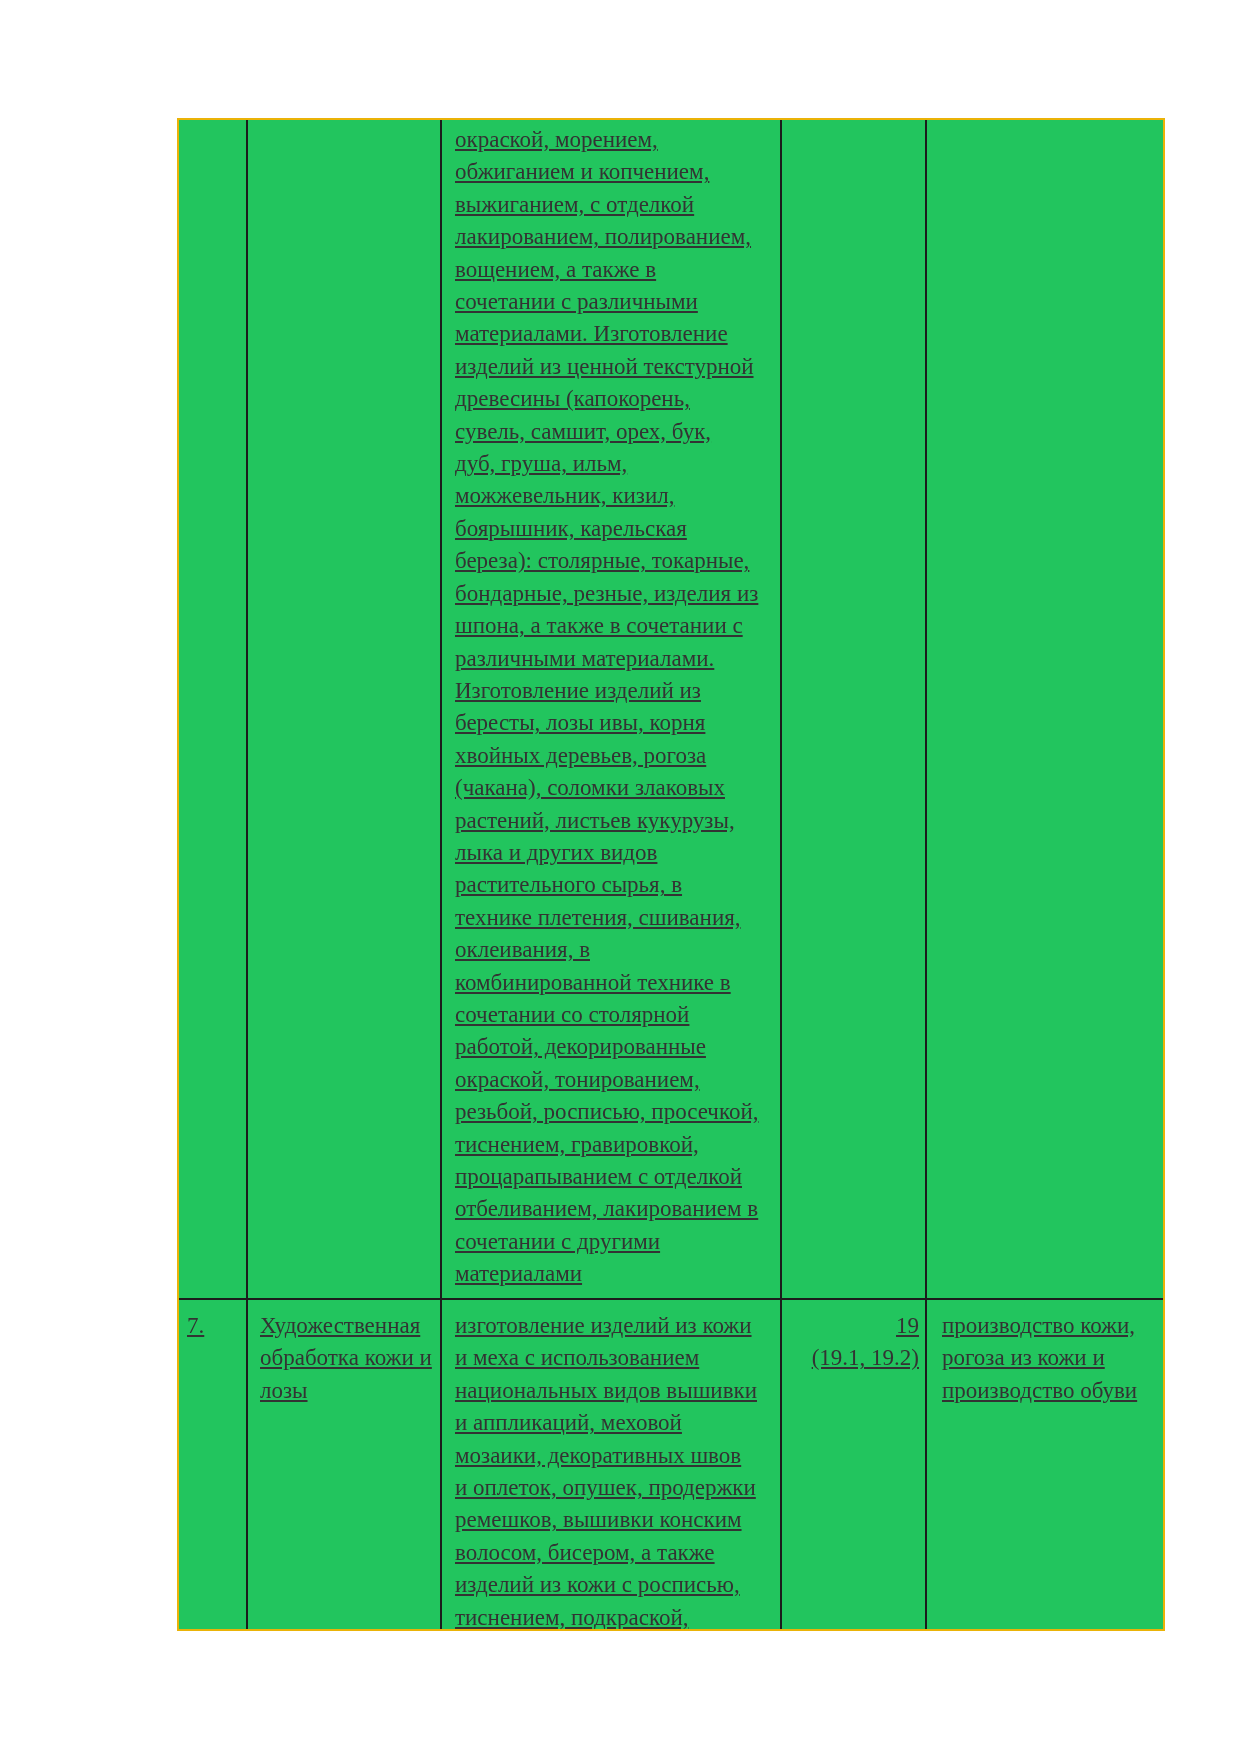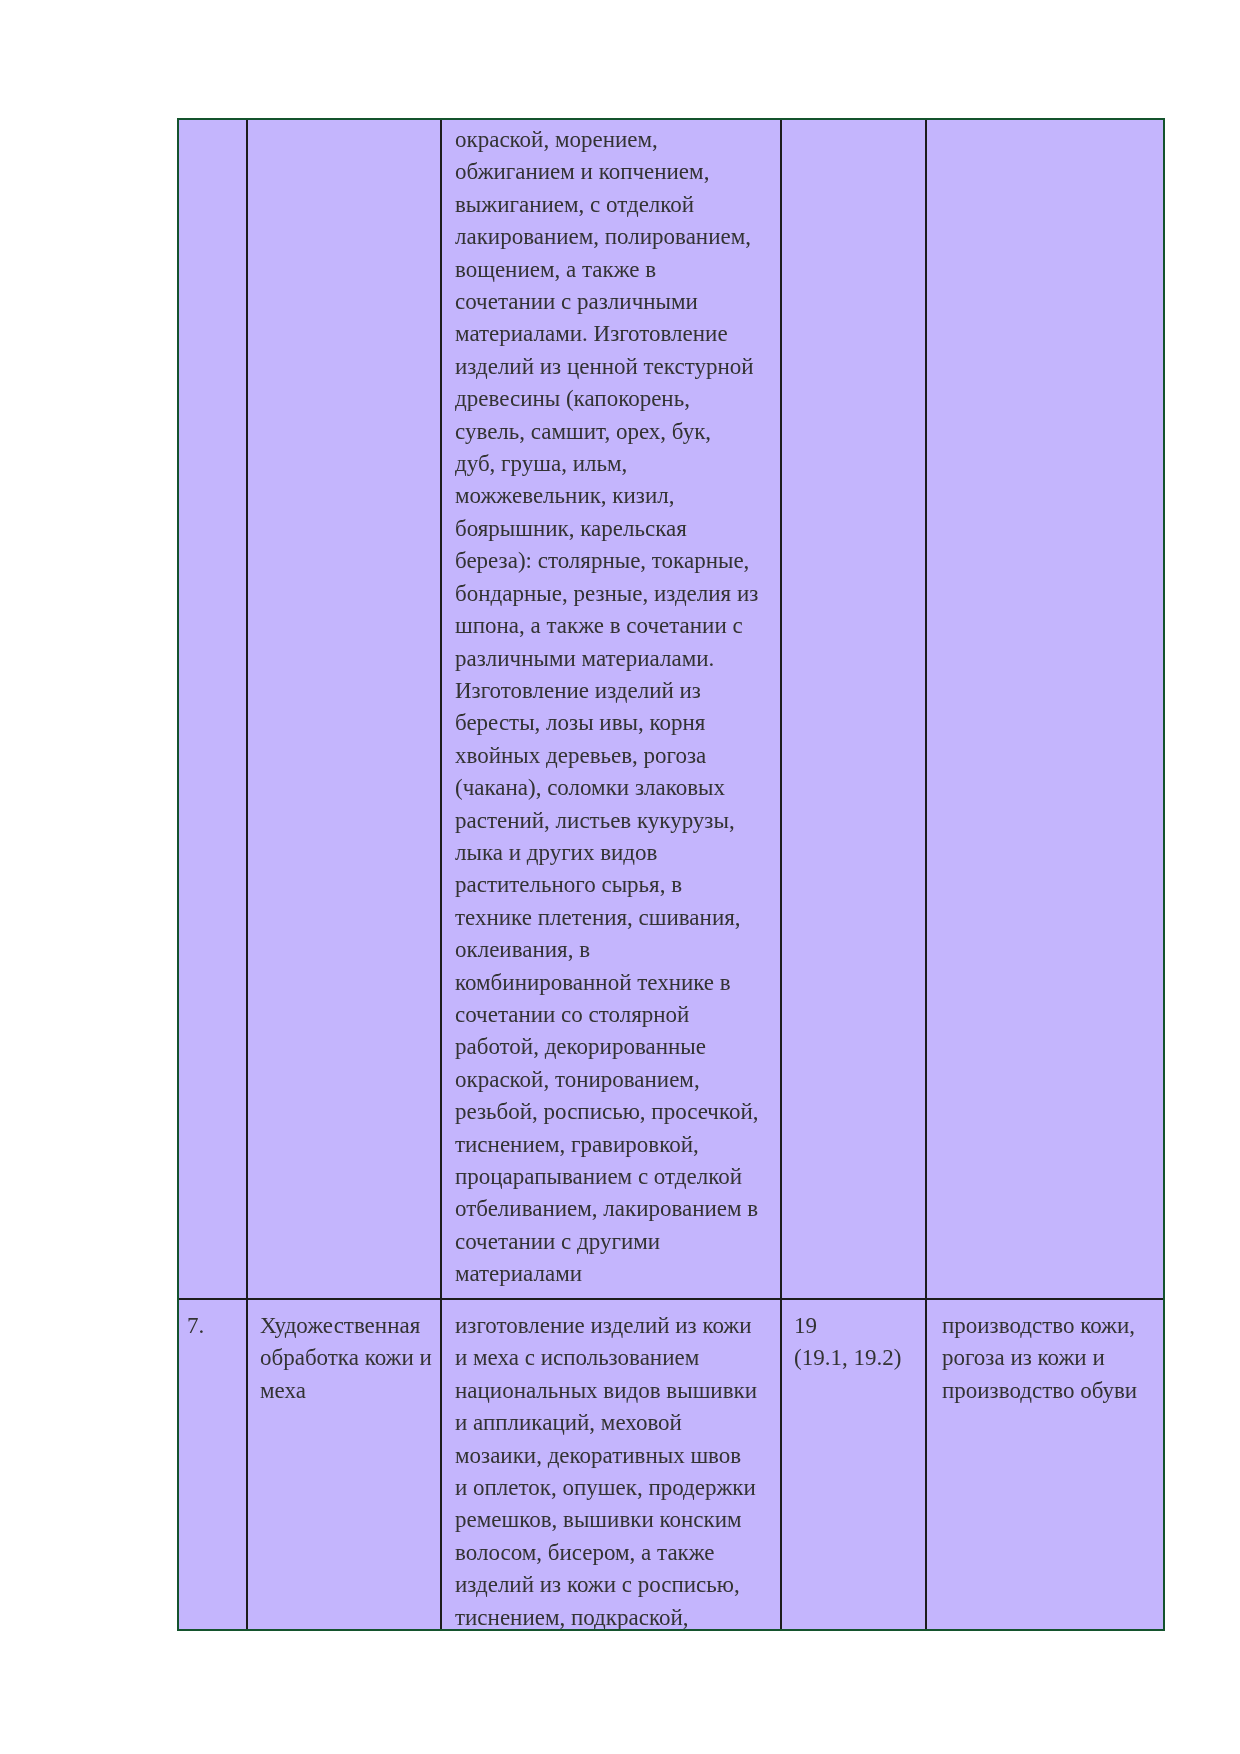--- a/index.html
+++ b/index.html
@@ -15,43 +15,44 @@
     font-family: "Liberation Serif", "DejaVu Serif", serif;
     color: #333333;
     overflow: hidden;
   }
   .doc-table {
     position: absolute;
     left: 177px;
     top: 118px;
     width: 984px;   
     height: 1509px; 
-    border: 2px solid #14532d;
+    border: 2px solid #eab308;
     display: grid;
     grid-template-columns: 69px 194px 340px 145px 236px;
     grid-template-rows: 1180px 329px;
-    background: #c4b5fd;
+    background: #22c55e;
+    text-decoration: underline;
   }
   .cell {
     box-sizing: border-box;
     border-right: 2px solid #1c1c1c;
     border-bottom: 2px solid #1c1c1c;
     font-size: 23px;
     line-height: 32.4px;
     white-space: pre;
     overflow: hidden;
     padding-top: 4px;
   }
   .cell.last-col { border-right: none; }
   .cell.last-row { border-bottom: none; }
   .row-b .cell, .cell.row-b { padding-top: 10px; }
   .col-number   { padding-left: 8px;  }
   .col-name     { padding-left: 12px; padding-right: 6px; }
   .col-desc     { padding-left: 13px; padding-right: 6px; }
-  .col-code     { padding-left: 12px; padding-right: 6px; }
+  .col-code     { padding-left: 12px; padding-right: 6px; text-align: right; }
   .col-activity { padding-left: 15px; padding-right: 6px; }
 </style>
 </head>
 <body>
 
 <div class="page">
   <div class="doc-table">
 
     <div class="cell col-number"></div>
     <div class="cell col-name"></div>
@@ -90,21 +91,21 @@
 процарапыванием с отделкой
 отбеливанием, лакированием в
 сочетании с другими
 материалами</div>
     <div class="cell col-code"></div>
     <div class="cell col-activity last-col"></div>
 
     <div class="cell col-number row-b last-row">7.</div>
     <div class="cell col-name row-b last-row">Художественная
 обработка кожи и
-меха</div>
+лозы</div>
     <div class="cell col-desc row-b last-row">изготовление изделий из кожи
 и меха с использованием
 национальных видов вышивки
 и аппликаций, меховой
 мозаики, декоративных швов
 и оплеток, опушек, продержки
 ремешков, вышивки конским
 волосом, бисером, а также
 изделий из кожи с росписью,
 тиснением, подкраской,</div>

